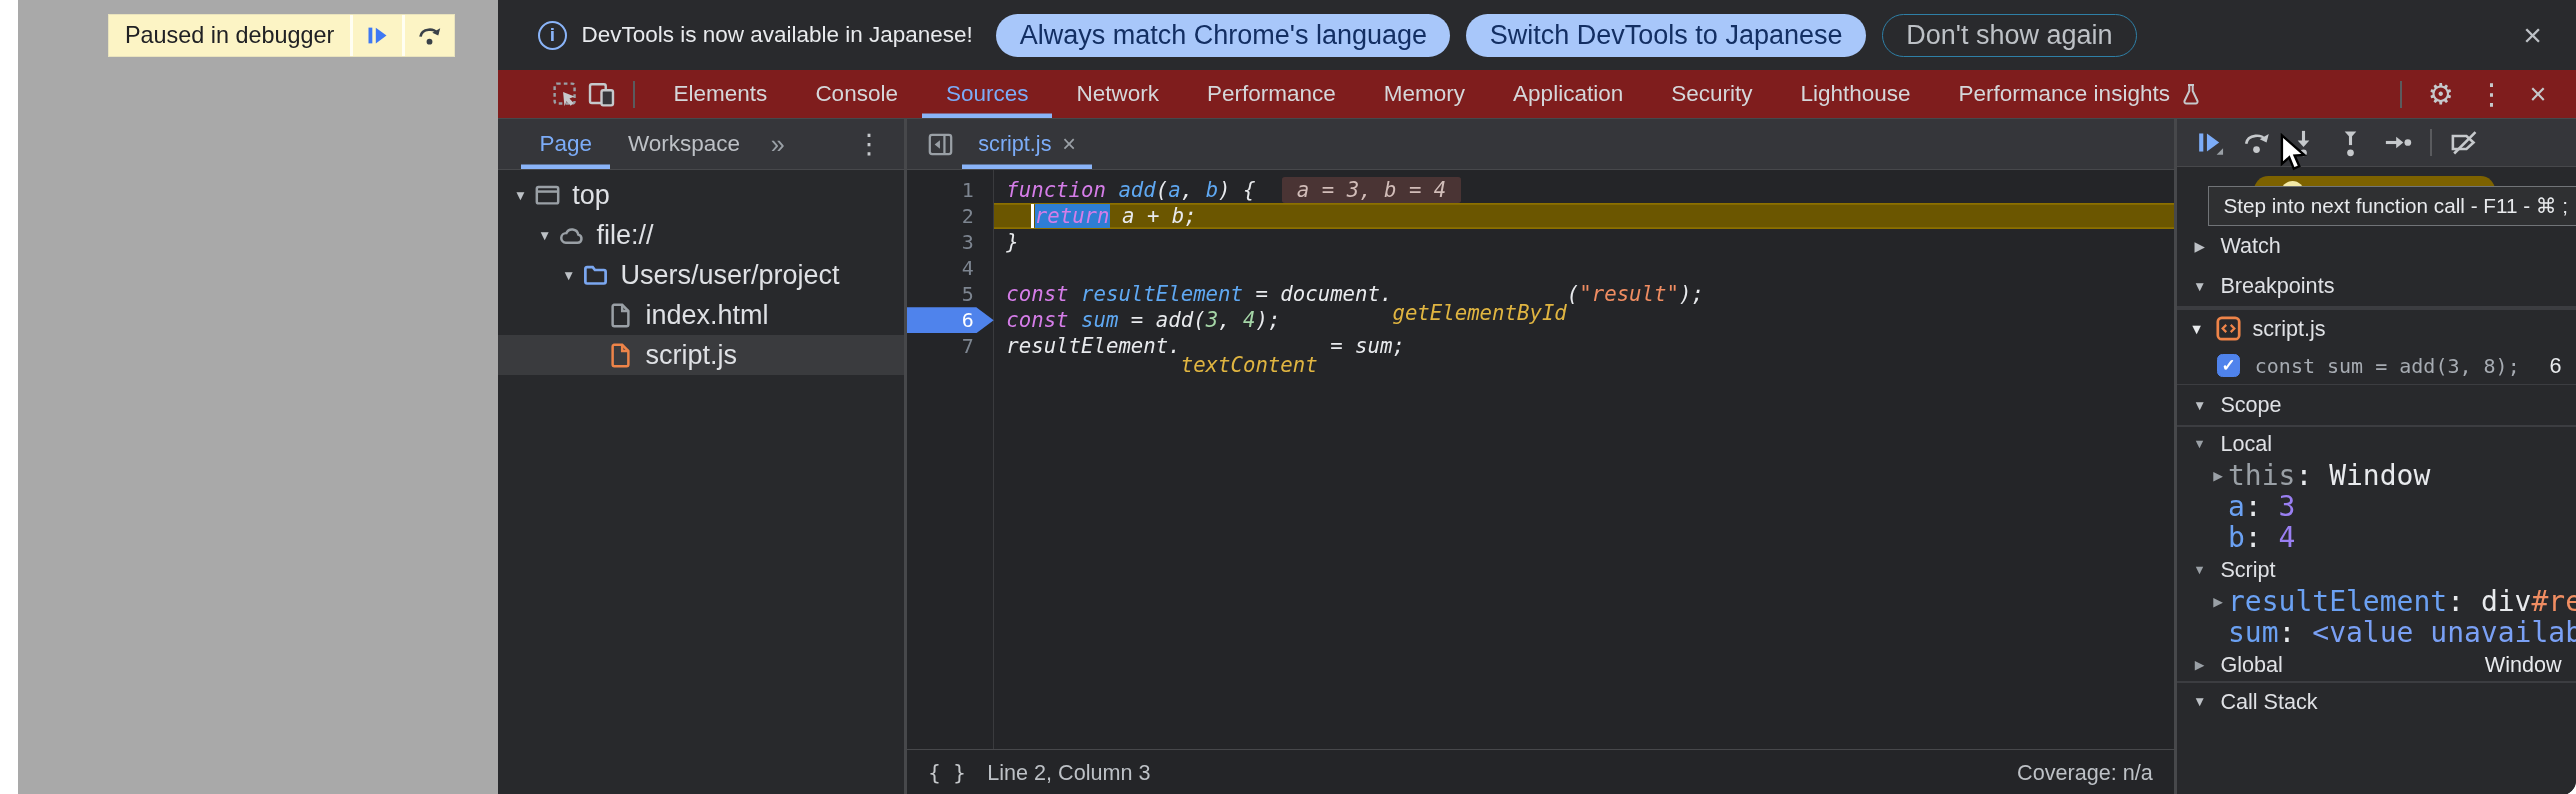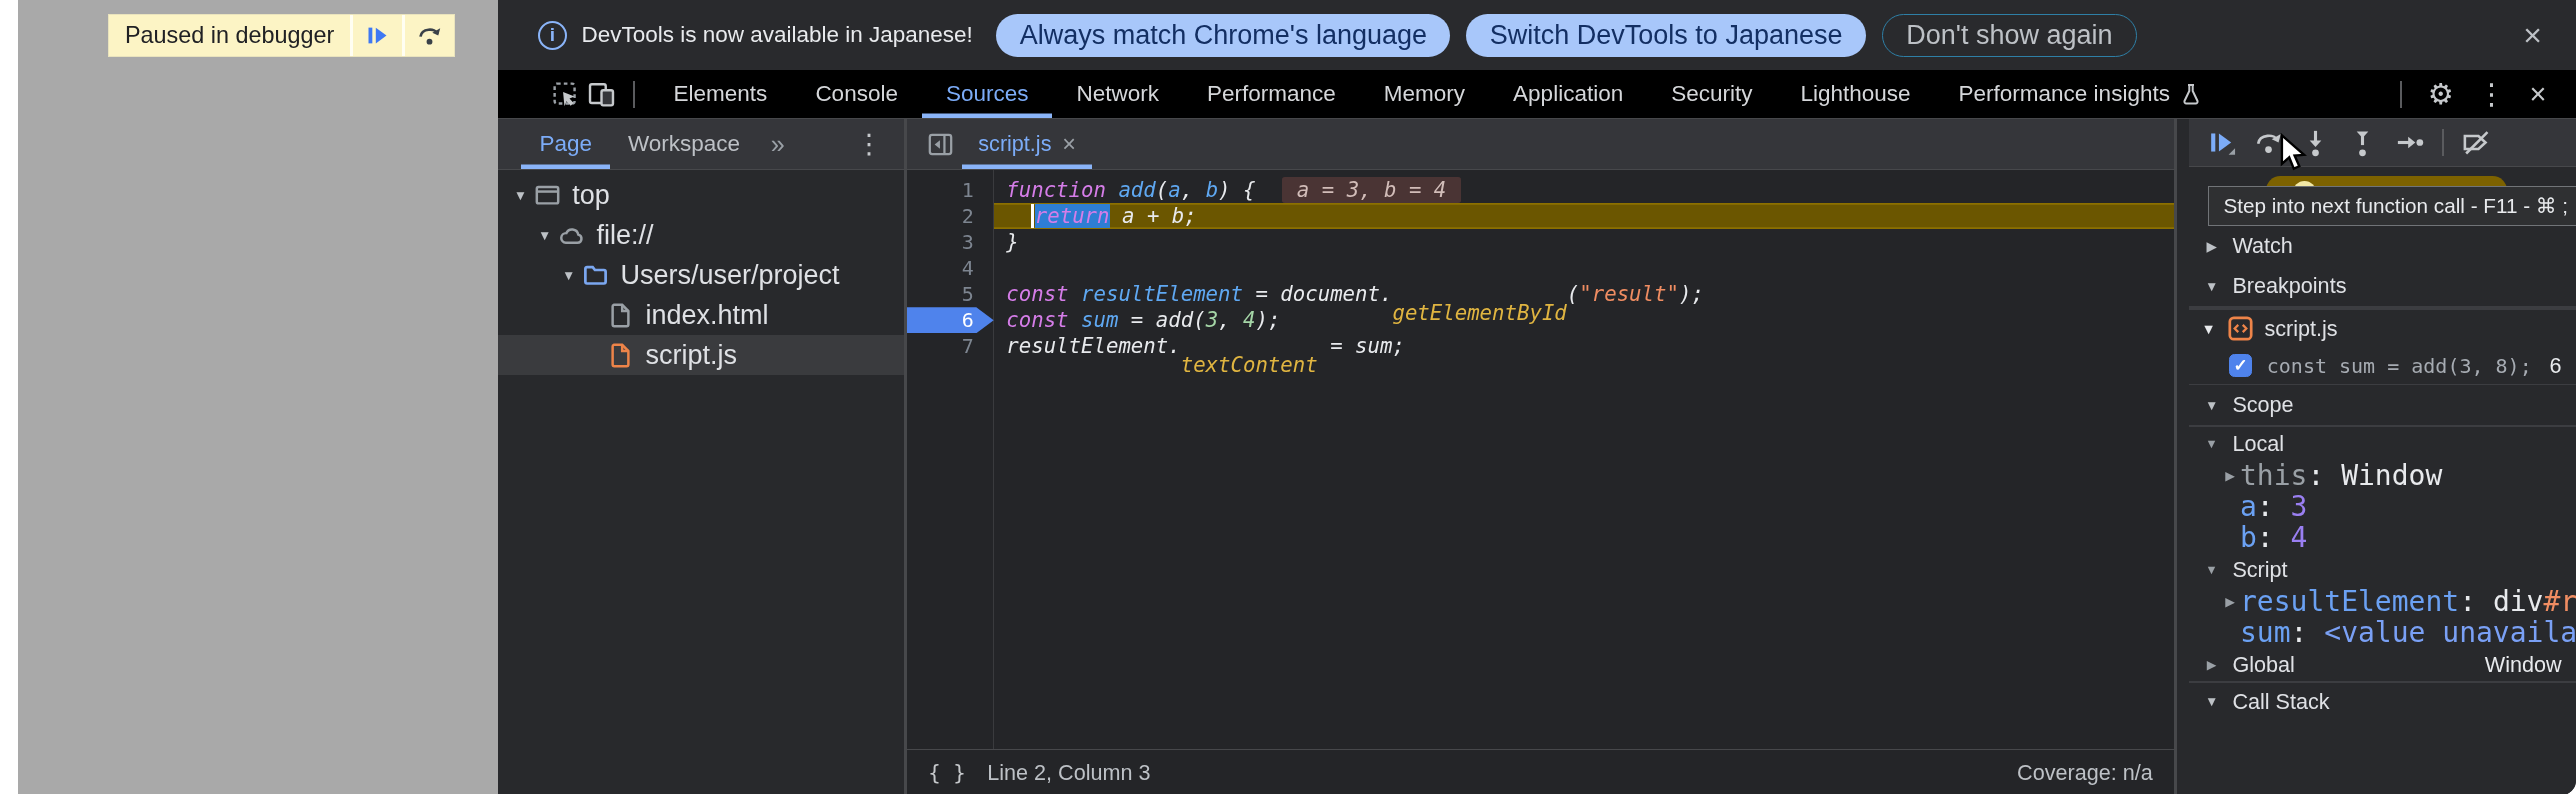--- a/index.html
+++ b/index.html
@@ -28,21 +28,21 @@
     color:#8ab4f8; font-size:19px; font-weight:bold; display:flex; align-items:center;
     justify-content:center; flex:none; }
   .infobar-msg { font-size:22.5px; color:#e8eaed; margin:0 23.4px 0 14.4px; }
   .pill { height:43px; border-radius:21.6px; background:#a8c7fa; color:#132f63;
     font-size:27px; font-weight:500; display:flex; align-items:center; padding:0 23.4px;
     margin-right:16px; border:none; cursor:pointer; }
   .pill.outline { background:transparent; border:1.8px solid #2e7fa6; color:#bdc1c6; }
   .ib-close { margin-left:auto; font-size:32px; color:#bdc1c6; cursor:pointer; padding:0 7.2px; }
 
   
-  .toolbar { height:49px; background:#000000; border-bottom:1.8px solid #47484b;
+  .toolbar { height:49px; background:#7f1d1d; border-bottom:1.8px solid #47484b;
     display:flex; align-items:stretch; flex:none; padding-left:49px; }
   .tb-icon { width:36px; display:flex; align-items:center; justify-content:center;
     cursor:pointer; align-self:center; height:36px; }
   .tb-icon svg { width:29px; height:29px; }
   .tb-sep { width:1.8px; height:27px; background:#5a5b5e; align-self:center; margin:0 14.4px; }
   #main-tabs { display:flex; align-items:stretch; }
   .tab { display:flex; align-items:center; padding:0 24px; font-size:22.5px; color:#d5d7da;
     cursor:pointer; gap:9px; }
   .tab.active { color:#7cacf8; box-shadow:inset 0 -4.5px 0 #8ab4f8; }
   .tab-icon svg { width:24px; height:24px; display:block; }
@@ -102,21 +102,21 @@
     border-radius:2.7px; }
 
   .statusbar { height:46px; border-top:1.8px solid #47484b; display:flex; align-items:center;
     flex:none; font-size:21.6px; color:#bdc1c6; padding:0 21.6px; }
   .pp-icon { font-family:"DejaVu Sans Mono", monospace; font-size:20.7px; margin-right:21.6px;
     cursor:pointer; color:#c6c9cc; }
   .sb-right { margin-left:auto; }
 
   
   .rightpane { width:399px; flex:none; display:flex; flex-direction:column;
-    background:#28292c; position:relative;padding-left:12px; }
+    background:#28292c; position:relative; }
   .dbg-toolbar { height:48px; background:#35363a; border-bottom:1.8px solid #47484b;
     display:flex; align-items:center; flex:none; padding-left:9px; }
   .dbtn { width:47px; height:40px; display:flex; align-items:center; justify-content:center;
     cursor:pointer; flex:none; }
   .dbtn svg { width:31px; height:31px; }
   .dsep { width:1.8px; height:27px; background:#5a5b5e; margin:0 9px; flex:none; }
   .cursor-overlay { position:absolute; left:97px; top:14.4px; width:38px; height:41px; z-index:7; }
   .banner-area { height:59px; position:relative; overflow:hidden; flex:none; }
   .paused-banner { position:absolute; left:77px; top:9px; width:241px; height:63px;
     background:#7d6200; border-radius:14.4px 14.4px 0 0; }

